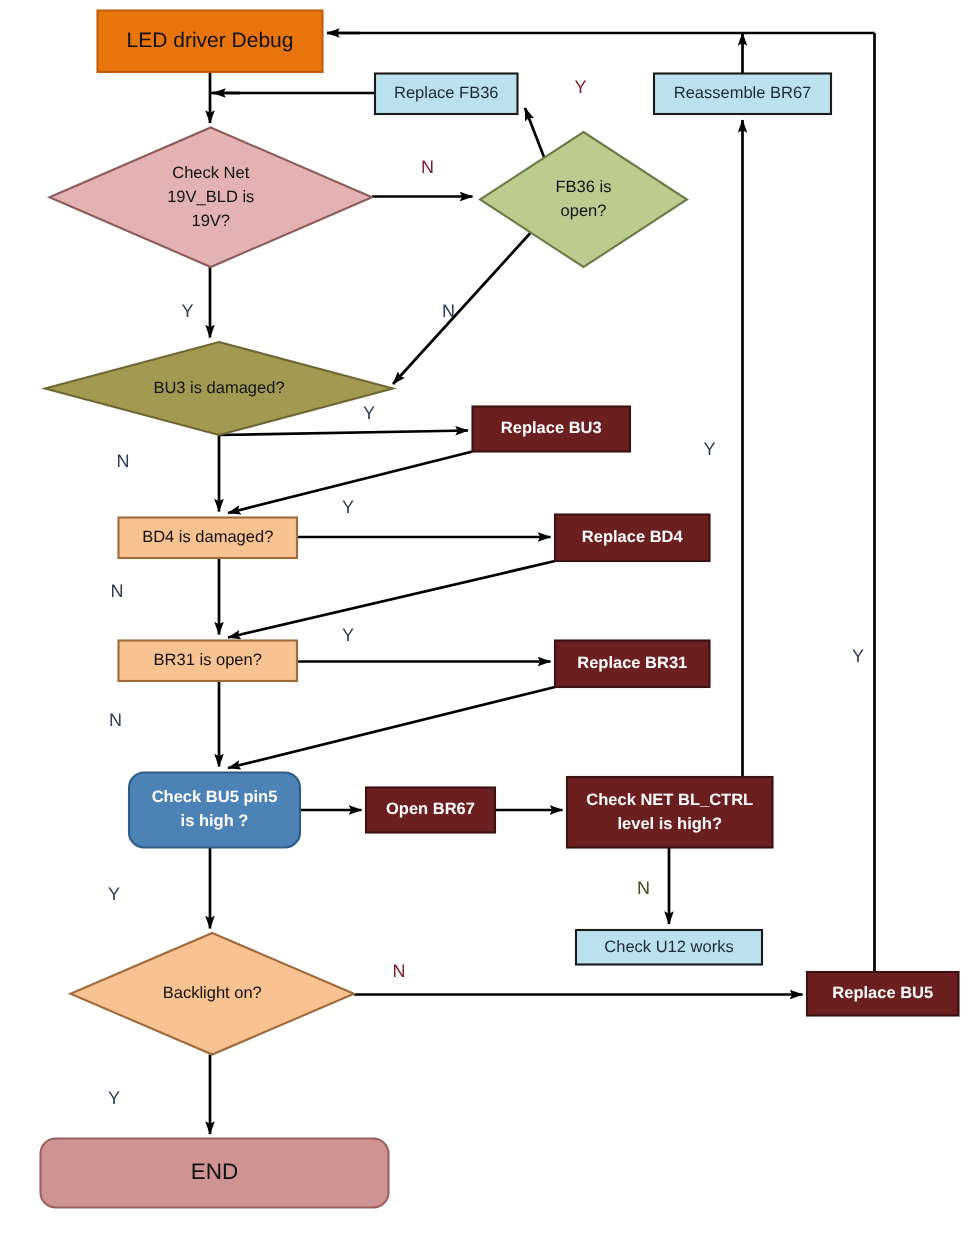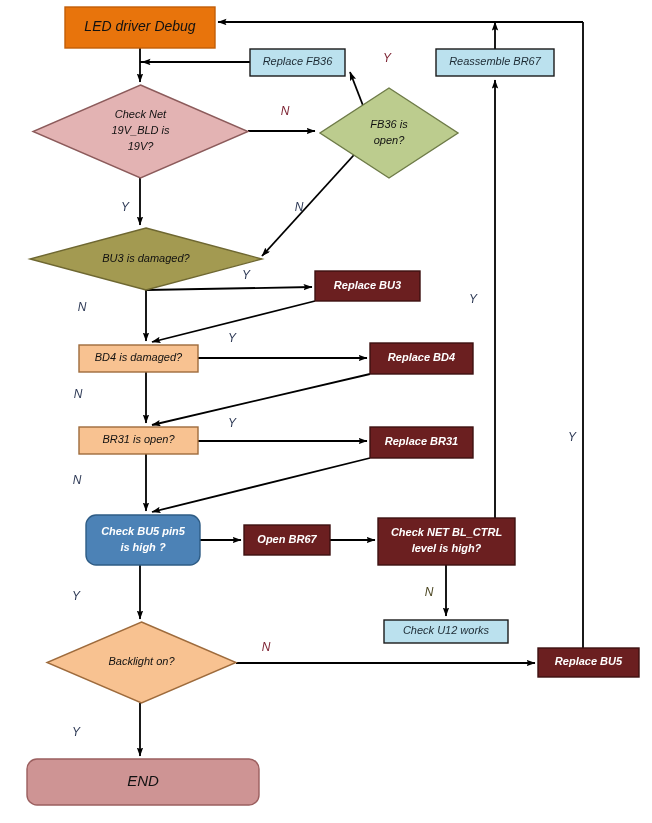--- a/index.html
+++ b/index.html
@@ -1,18 +1,18 @@
 <!DOCTYPE html>
 <html><head>
 <meta charset="utf-8">
 <style>
   html,body{margin:0;padding:0;background:#ffffff;}
   body{width:652px;height:823px;overflow:hidden;
        font-family:"Liberation Sans","DejaVu Sans",sans-serif;}
-  #chart-root{position:relative;width:652px;height:722px;font-style:italic;}
+  #chart-root{position:relative;width:652px;height:722px;}
   svg{display:block;}
   .node-text{font-family:"Liberation Sans","DejaVu Sans",sans-serif;
              text-anchor:middle;dominant-baseline:middle;}
   .edge-label{font-family:"Liberation Sans","DejaVu Sans",sans-serif;
               font-size:12px;text-anchor:middle;dominant-baseline:middle;}
 </style>
 </head>
 <body>
 
 <div id="chart-root">

